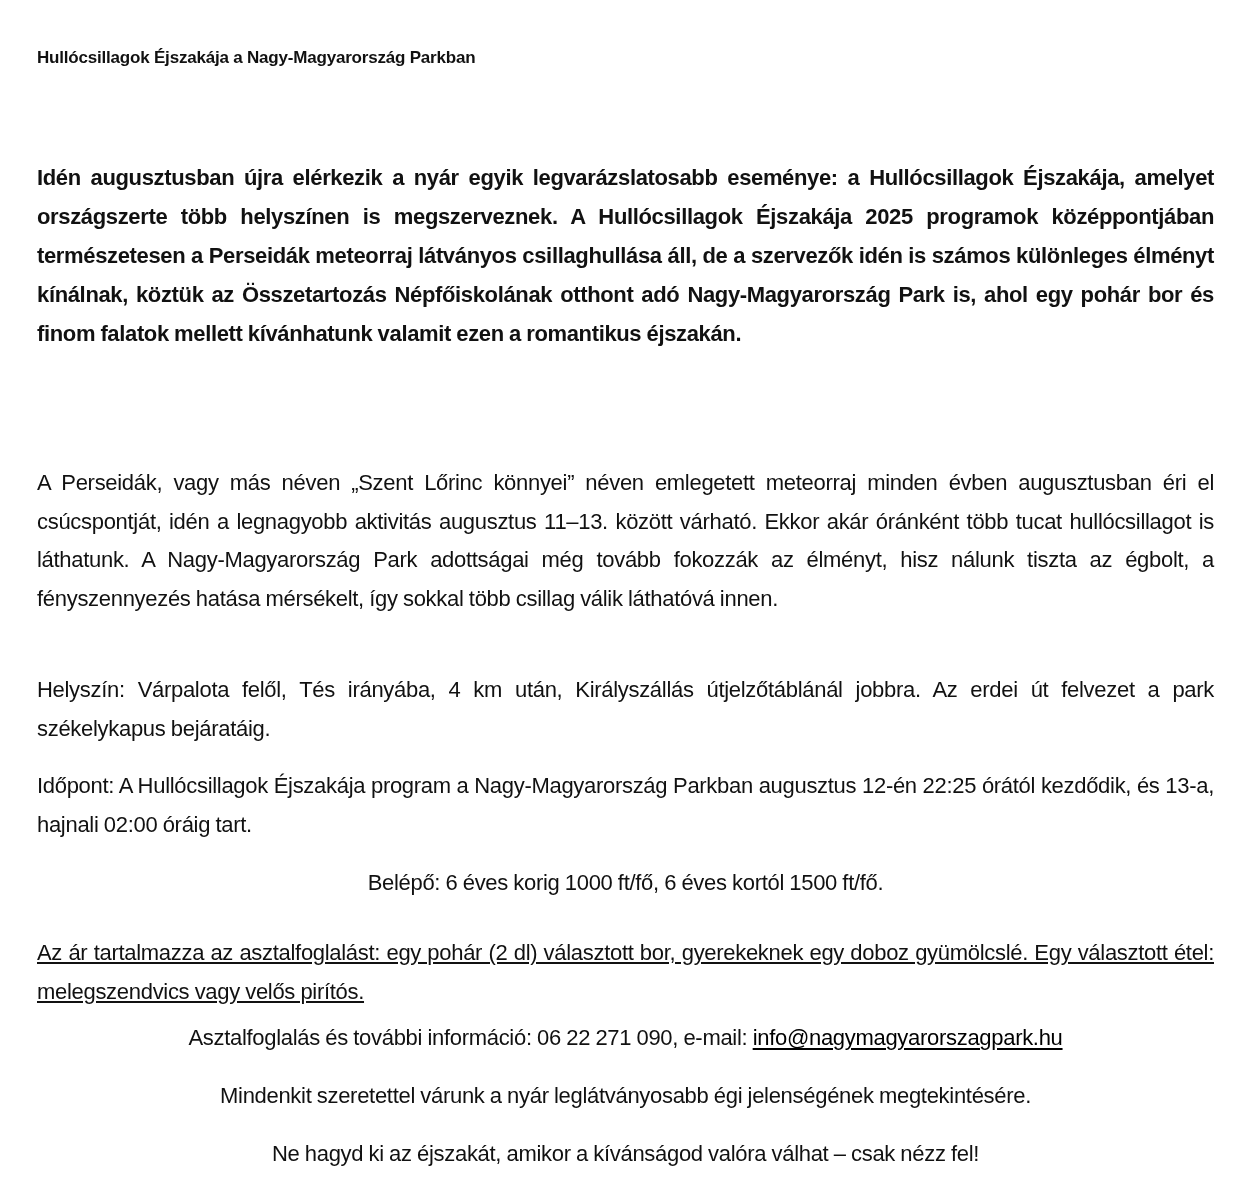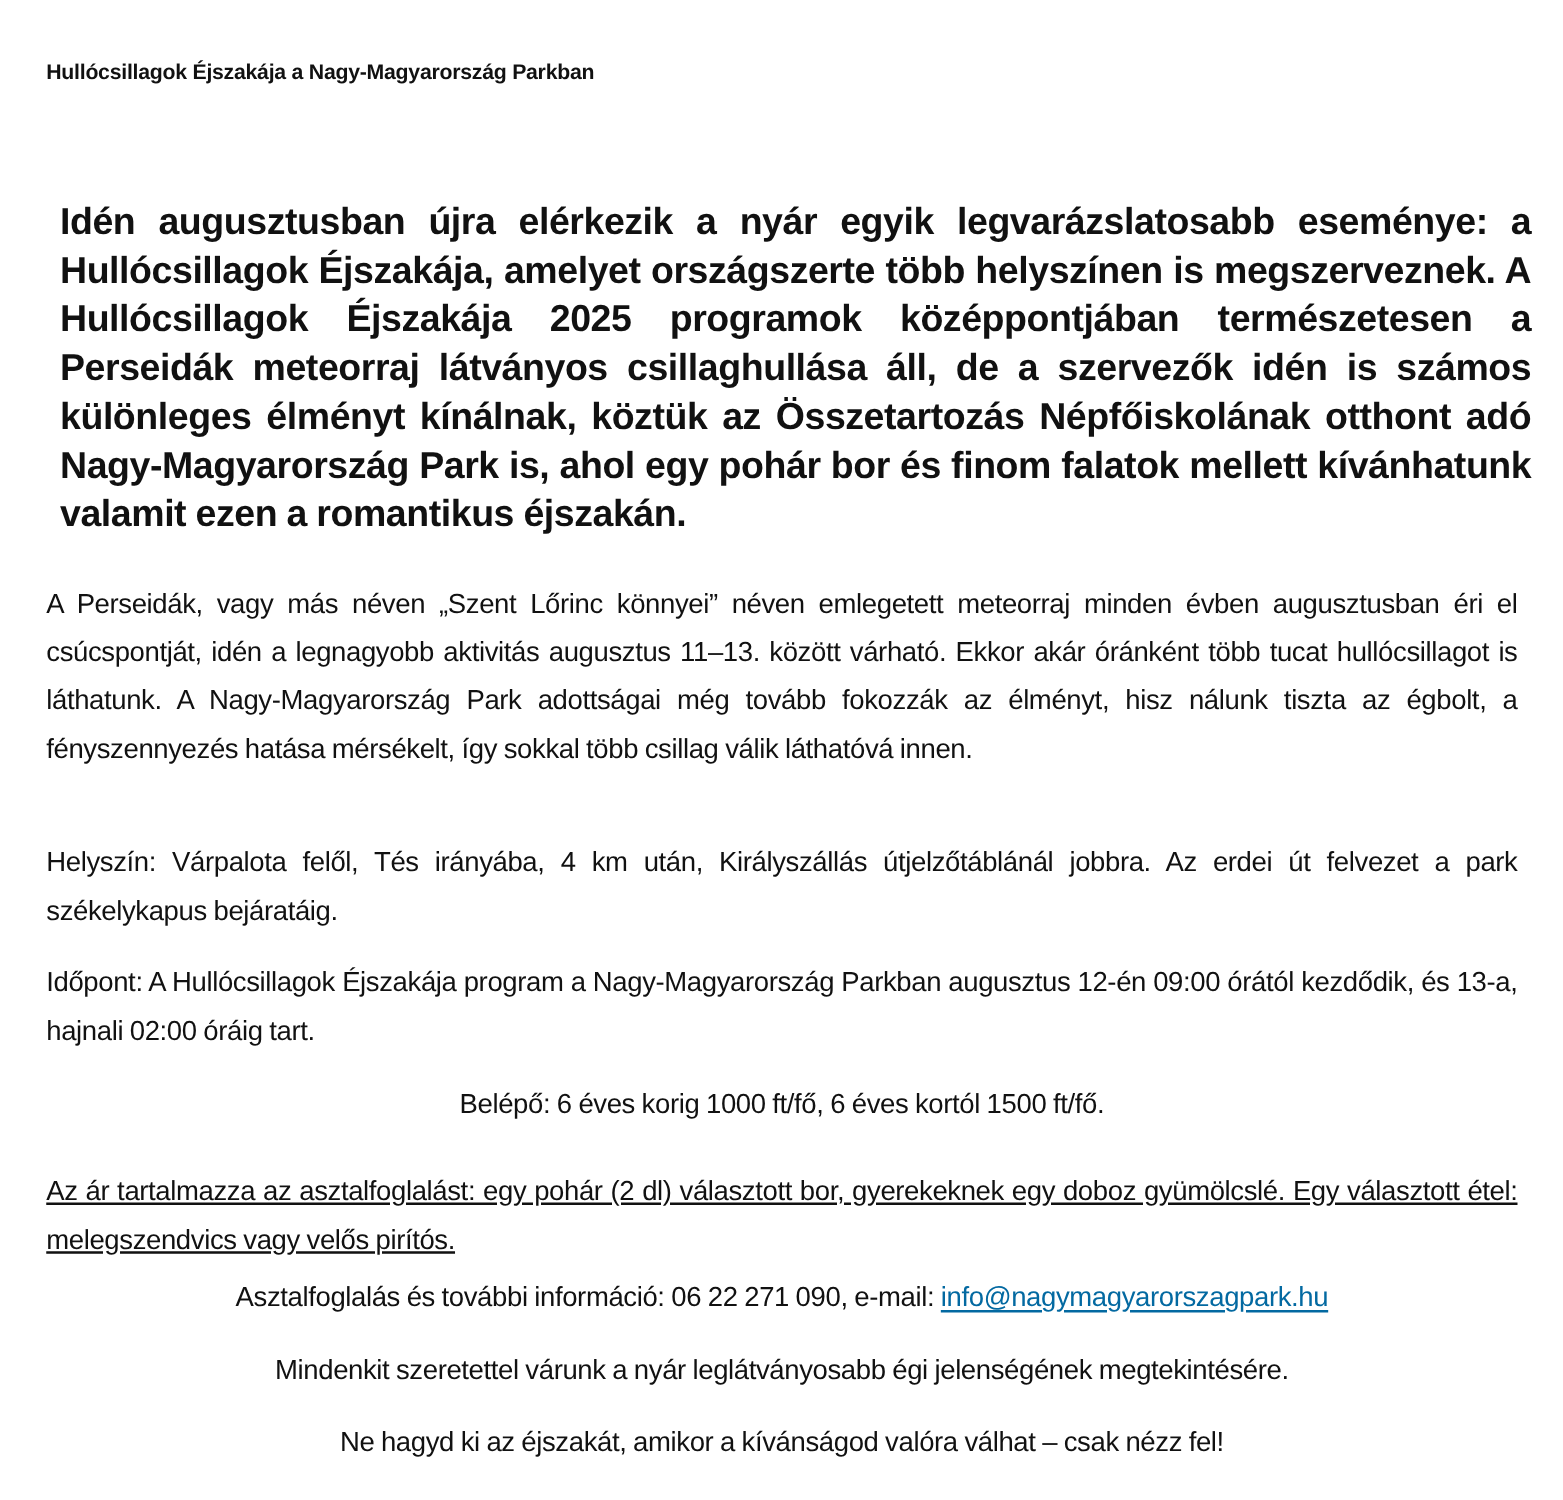--- a/index.html
+++ b/index.html
@@ -26,24 +26,24 @@
       left: 0;
       top: 42px;
       font-size: 17px;
       font-weight: bold;
       line-height: 32px;
       white-space: nowrap;
       letter-spacing: -0.2px;
     }
     .lead {
       position: absolute;
-      left: 11px;
+      left: 0;
       top: 158px;
       width: 1177px;
-      font-size: 30px;
+      font-size: 22px;
       font-weight: bold;
       line-height: 39px;
       text-align: justify;
       letter-spacing: -0.35px;
       word-spacing: -0.5px;
     }
     .body-para {
       position: absolute;
       left: 0;
       width: 1177px;
@@ -56,39 +56,39 @@
     .p1 { top: 464px; }
     .p2 { top: 671px; }
     .p3 { top: 767px; }
     .p4 { top: 864px; }
     .p5 { top: 934px; text-decoration: underline; }
     .p6 { top: 1019px; }
     .p7 { top: 1077px; }
     .p8 { top: 1135px; }
     .no-justify { text-align: center; }
     a.email-link {
-      color: #0369a1;
+      color: #000000;
       text-decoration: underline;
       text-decoration-thickness: 1.5px;
       text-underline-offset: 3px;
     }
   </style>
 </head>
 <body>
 
 <div class="page">
   <div class="title">Hullócsillagok Éjszakája a Nagy-Magyarország Parkban</div>
 
   <p class="lead" style="margin:0">Idén augusztusban újra elérkezik a nyár egyik legvarázslatosabb eseménye: a Hullócsillagok Éjszakája, amelyet országszerte több helyszínen is megszerveznek. A Hullócsillagok Éjszakája 2025 programok középpontjában természetesen a Perseidák meteorraj látványos csillaghullása áll, de a szervezők idén is számos különleges élményt kínálnak, köztük az Összetartozás Népfőiskolának otthont adó Nagy-Magyarország Park is, ahol egy pohár bor és finom falatok mellett kívánhatunk valamit ezen a romantikus éjszakán.</p>
 
   <p class="body-para p1" style="margin:0">A Perseidák, vagy más néven „Szent Lőrinc könnyei” néven emlegetett meteorraj minden évben augusztusban éri el csúcspontját, idén a legnagyobb aktivitás augusztus 11–13. között várható. Ekkor akár óránként több tucat hullócsillagot is láthatunk. A Nagy-Magyarország Park adottságai még tovább fokozzák az élményt, hisz nálunk tiszta az égbolt, a fényszennyezés hatása mérsékelt, így sokkal több csillag válik láthatóvá innen.</p>
 
   <p class="body-para p2" style="margin:0">Helyszín: Várpalota felől, Tés irányába, 4 km után, Királyszállás útjelzőtáblánál jobbra. Az erdei út felvezet a park székelykapus bejáratáig.</p>
 
-  <p class="body-para p3" style="margin:0">Időpont: A Hullócsillagok Éjszakája program a Nagy-Magyarország Parkban augusztus 12-én 09:00 órától kezdődik, és 13-a, hajnali 02:00 óráig tart.</p>
+  <p class="body-para p3" style="margin:0">Időpont: A Hullócsillagok Éjszakája program a Nagy-Magyarország Parkban augusztus 12-én 22:25 órától kezdődik, és 13-a, hajnali 02:00 óráig tart.</p>
 
   <p class="body-para p4 no-justify" style="margin:0">Belépő: 6 éves korig 1000 ft/fő, 6 éves kortól 1500 ft/fő.</p>
 
   <p class="body-para p5" style="margin:0">Az ár tartalmazza az asztalfoglalást: egy pohár (2 dl) választott bor, gyerekeknek egy doboz gyümölcslé. Egy választott étel: melegszendvics vagy velős pirítós.</p>
 
   <p class="body-para p6 no-justify" style="margin:0"><span>Asztalfoglalás és további információ: 06 22 271 090, e-mail: </span><a class="email-link" href="mailto:info@nagymagyarorszagpark.hu">info@nagymagyarorszagpark.hu</a></p>
 
   <p class="body-para p7 no-justify" style="margin:0">Mindenkit szeretettel várunk a nyár leglátványosabb égi jelenségének megtekintésére.</p>
 
   <p class="body-para p8 no-justify" style="margin:0">Ne hagyd ki az éjszakát, amikor a kívánságod valóra válhat – csak nézz fel!</p>

